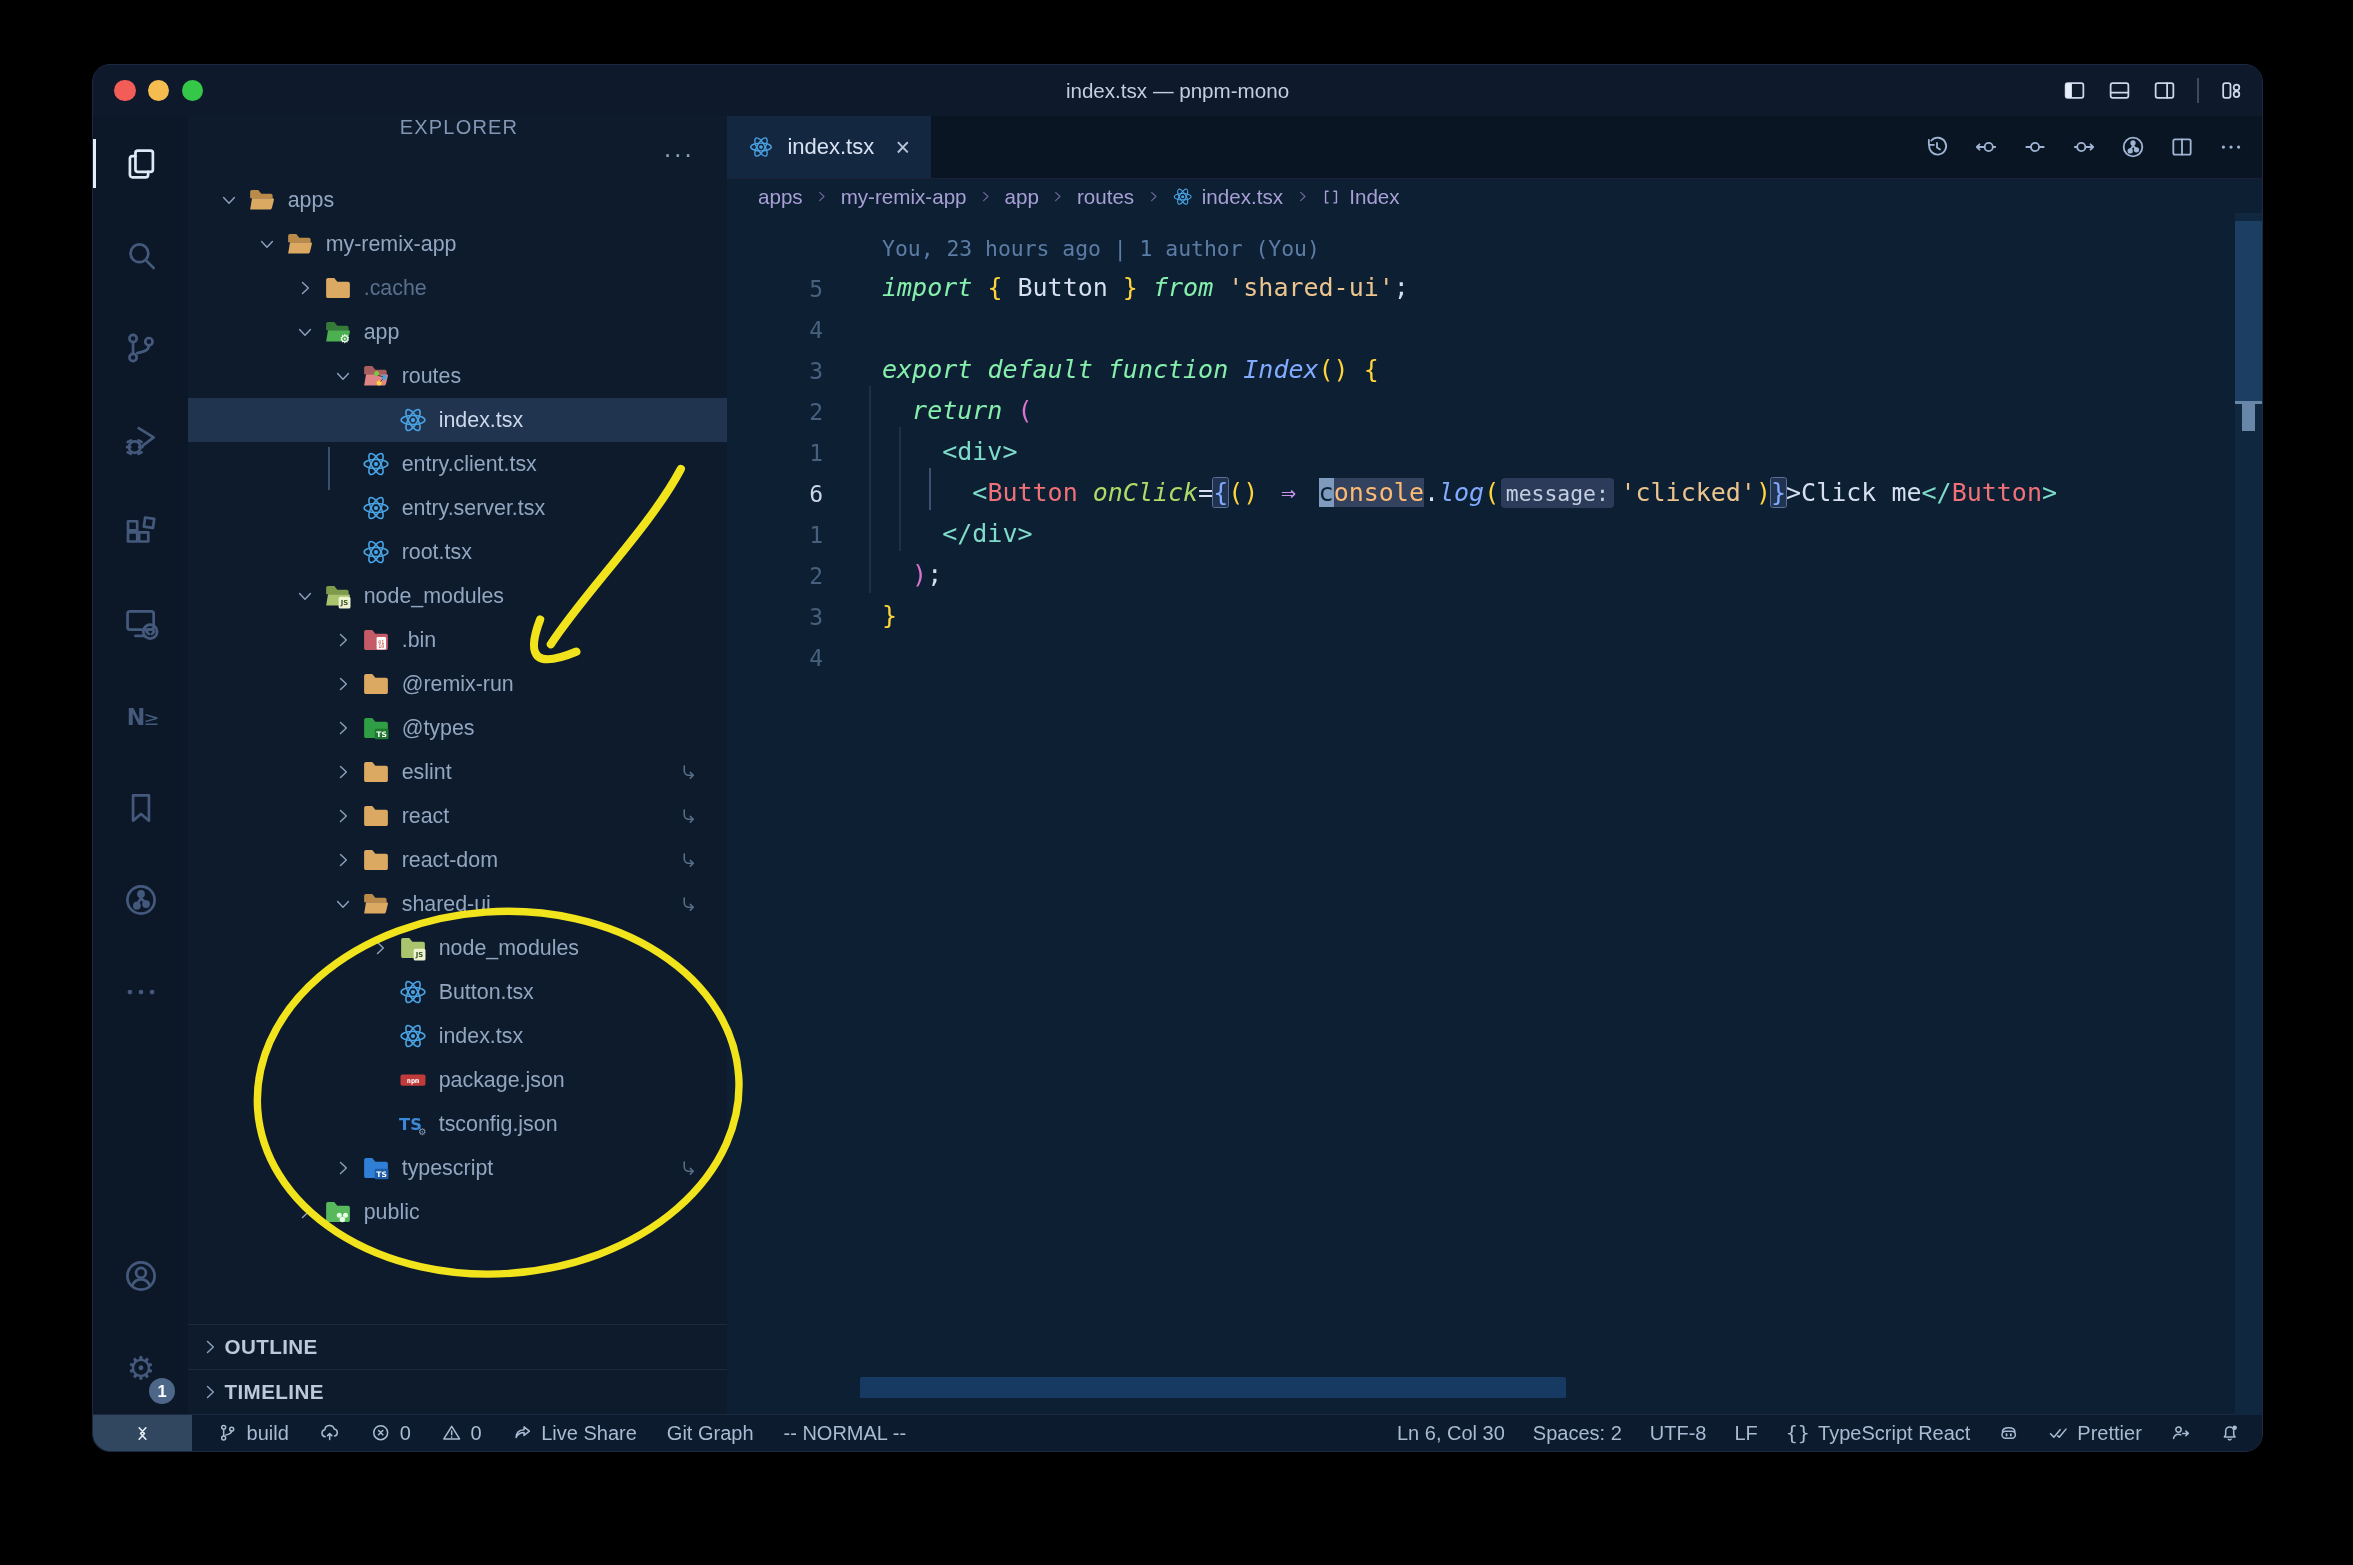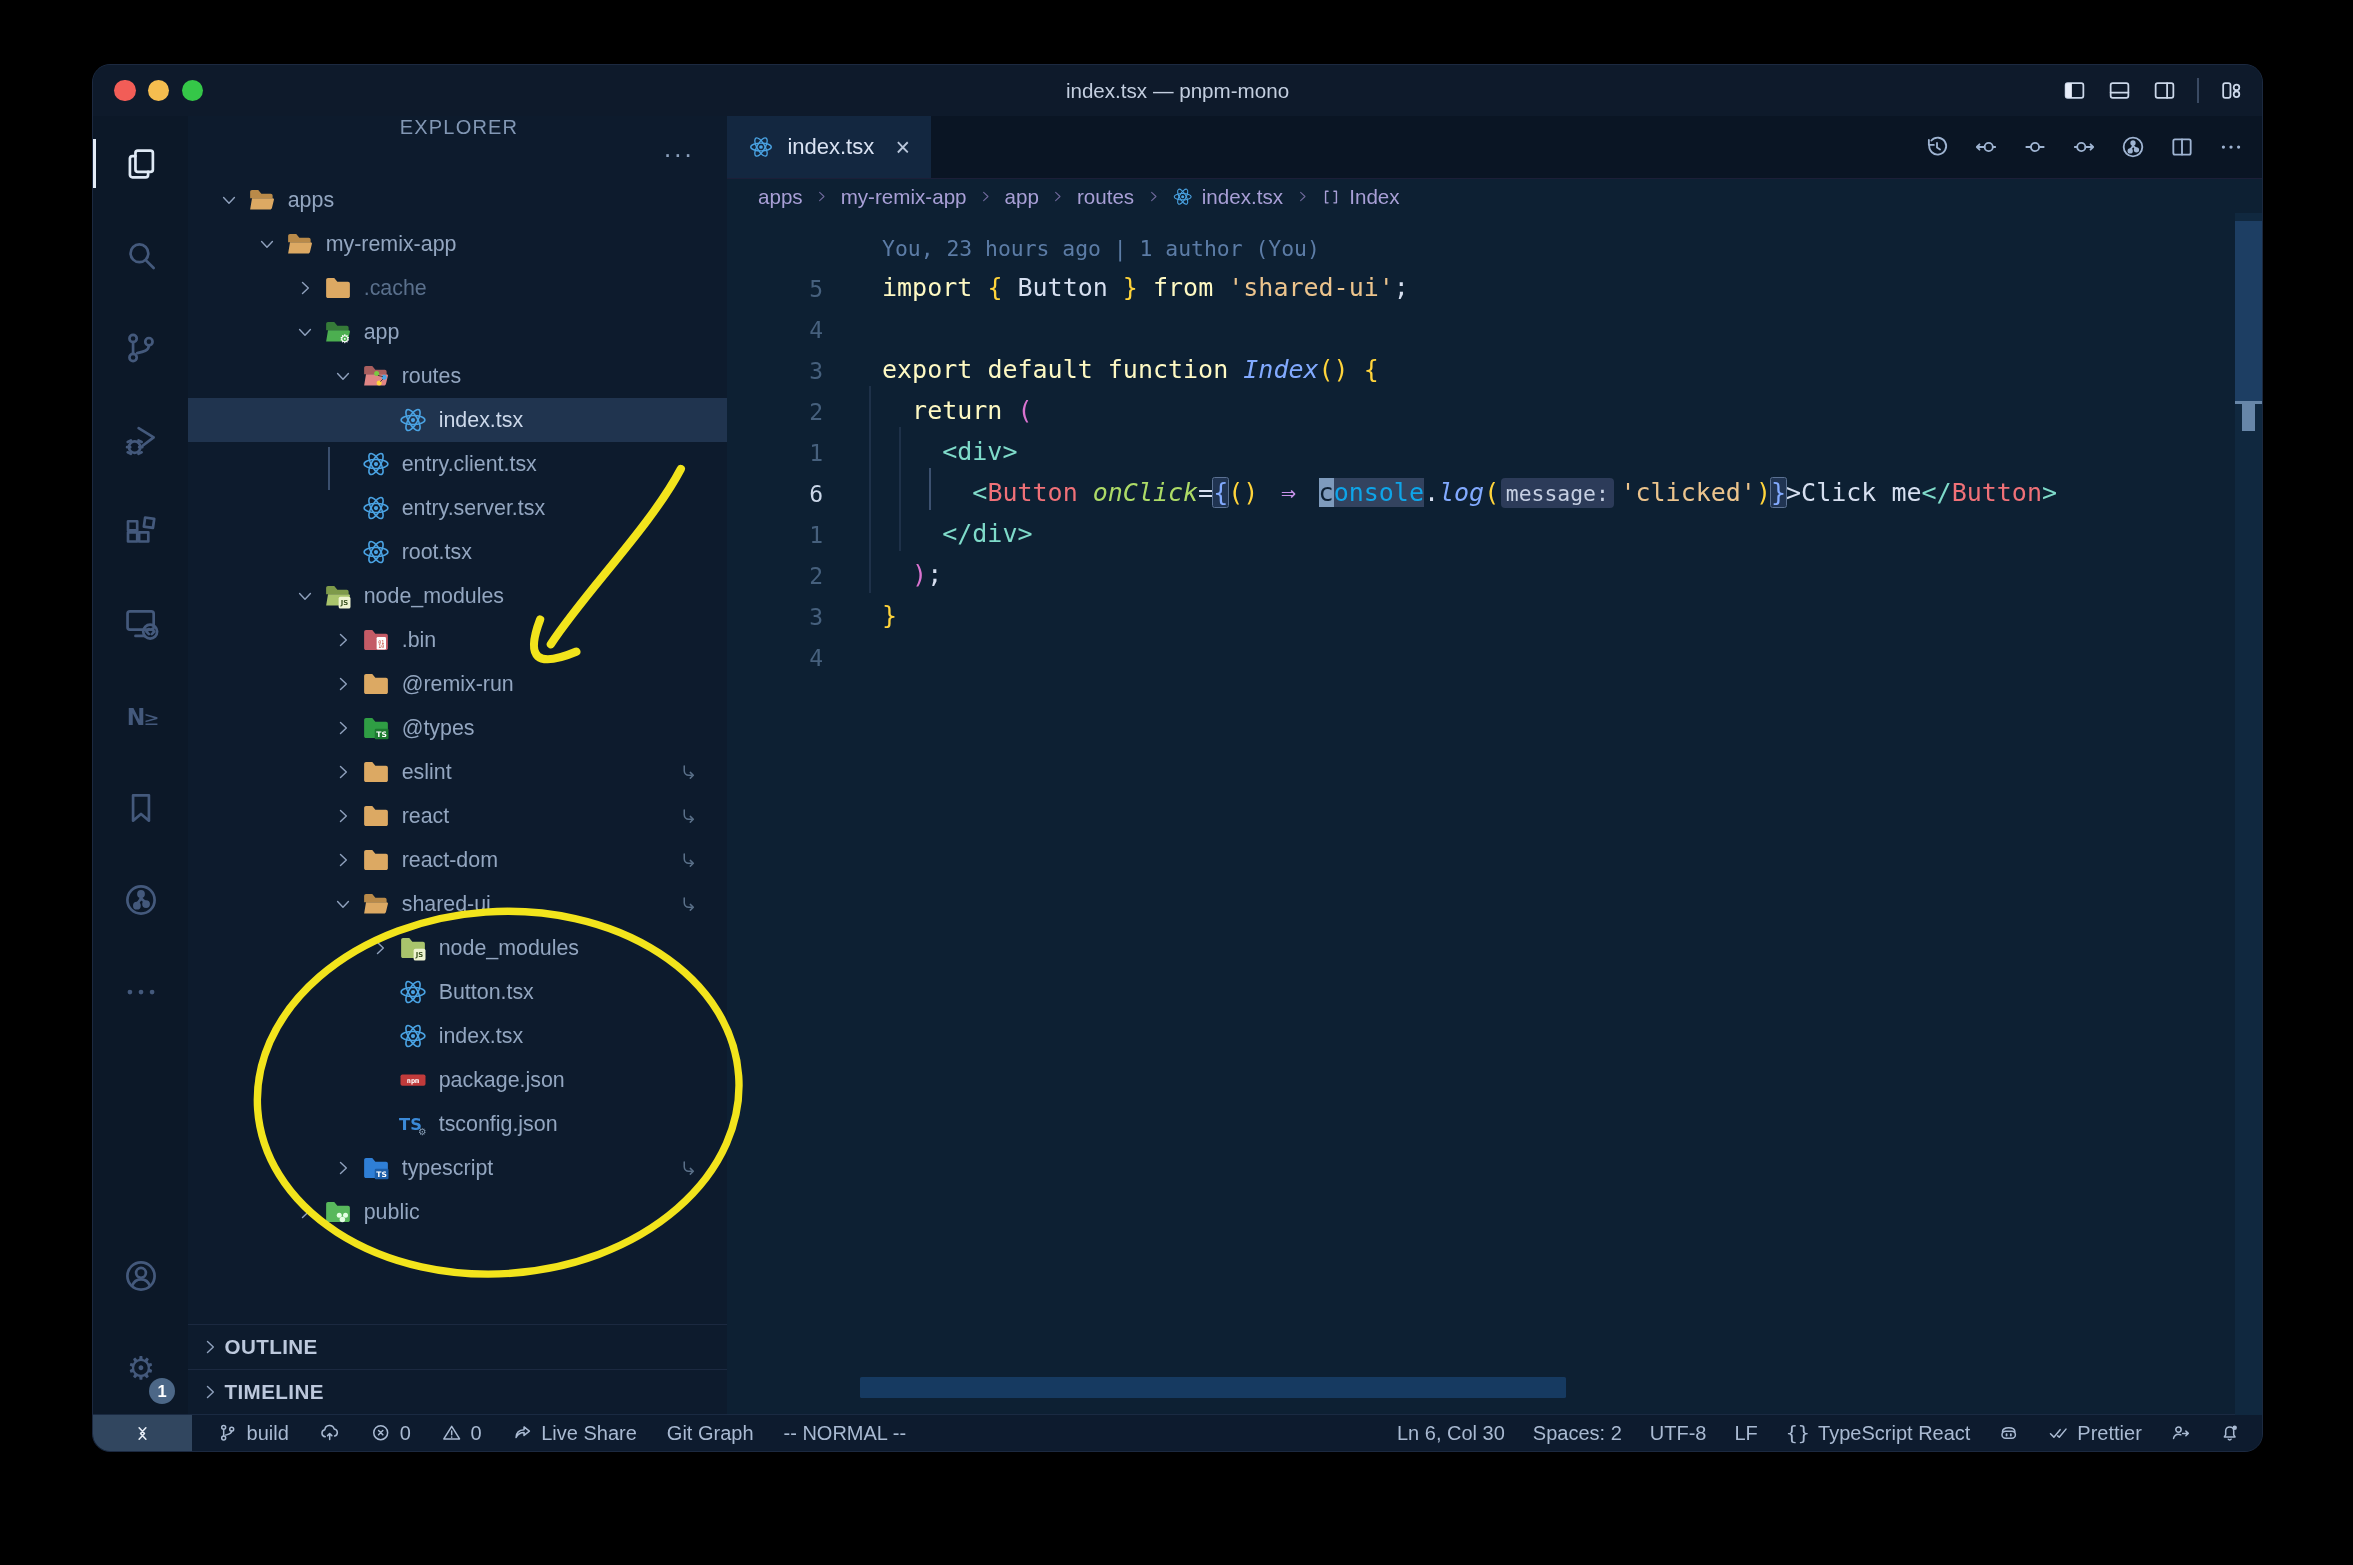--- a/index.html
+++ b/index.html
@@ -51,33 +51,33 @@
   .breadcrumbs{height:35px;display:flex;align-items:center;padding-left:31px;gap:11.5px;color:#a89fd6;font-size:20.6px;}
   .bc-sep{color:#716a9e;width:15px;height:15px;display:flex;align-items:center;}
   .bc-item{display:flex;align-items:center;gap:8.2px;white-space:nowrap;}
   
   .code{position:absolute;left:0;right:33px;top:97px;padding-top:6.6px;font-family:"DejaVu Sans Mono",monospace;}
   .code-row{height:41px;display:flex;align-items:flex-end;}
   .gut{width:96px;flex:none;text-align:right;padding-right:14px;font-size:23px;color:#46607d;}
   .gut.cur{color:#cbd7e9;}
   .txt{margin-left:45px;font-size:25px;white-space:pre;color:#d6dff0;}
   .blame{color:#5c7ca6;font-size:21.4px;}
-  .s-kw{color:#fef9c3;}
+  .s-kw{color:#86efac;font-style:italic}
   .s-fn{color:#82aaff;font-style:italic}
   .s-fg{color:#d6dff0}
   .s-tag{color:#7fdbca}
   .s-comp{color:#f07178}
   .s-attr{color:#addb67;font-style:italic}
   .s-str{color:#ecc48d}
   .s-b1{color:#ffd43b}
   .s-b2{color:#d973d0}
   .s-b3x{color:#82aaff;outline:1.6px solid #5b7193;outline-offset:-0.8px;background:#203452;border-radius:1.6px;}
   .s-lig{color:#c792ea;display:inline-block;width:2ch;text-align:center;}
   .s-cur{background:#7e9bbd;color:#0d2033;}
-  .s-hlw{background:#33435f;color:#0ea5e9;}
+  .s-hlw{background:#33435f;color:#fdba74;}
   .s-inlay{background:#2c3b59;color:#c5cfe2;border-radius:4.1px;padding:2.5px 5px;margin:0 6.6px 0 1.6px;font-size:21.4px;}
   .guide{position:absolute;width:1.6px;background:#1e3149;}
   .guide.bright{background:#3c5170;}
   
   .vruler{position:absolute;right:0;top:97px;width:27px;height:1202px;background:#10283f;}
   .vthumb{position:absolute;left:0;right:0;top:8.2px;height:180px;background:#1d3e63;}
   .vmark{position:absolute;left:7.4px;top:188px;width:12.3px;height:30px;background:#6786a8;}
   .vmarkline{position:absolute;left:0;right:0;top:188px;height:2.5px;background:#6786a8;}
   .hthumb{position:absolute;left:133px;top:1261px;width:706px;height:21.4px;background:#163a61;border-radius:1.6px;}
   

